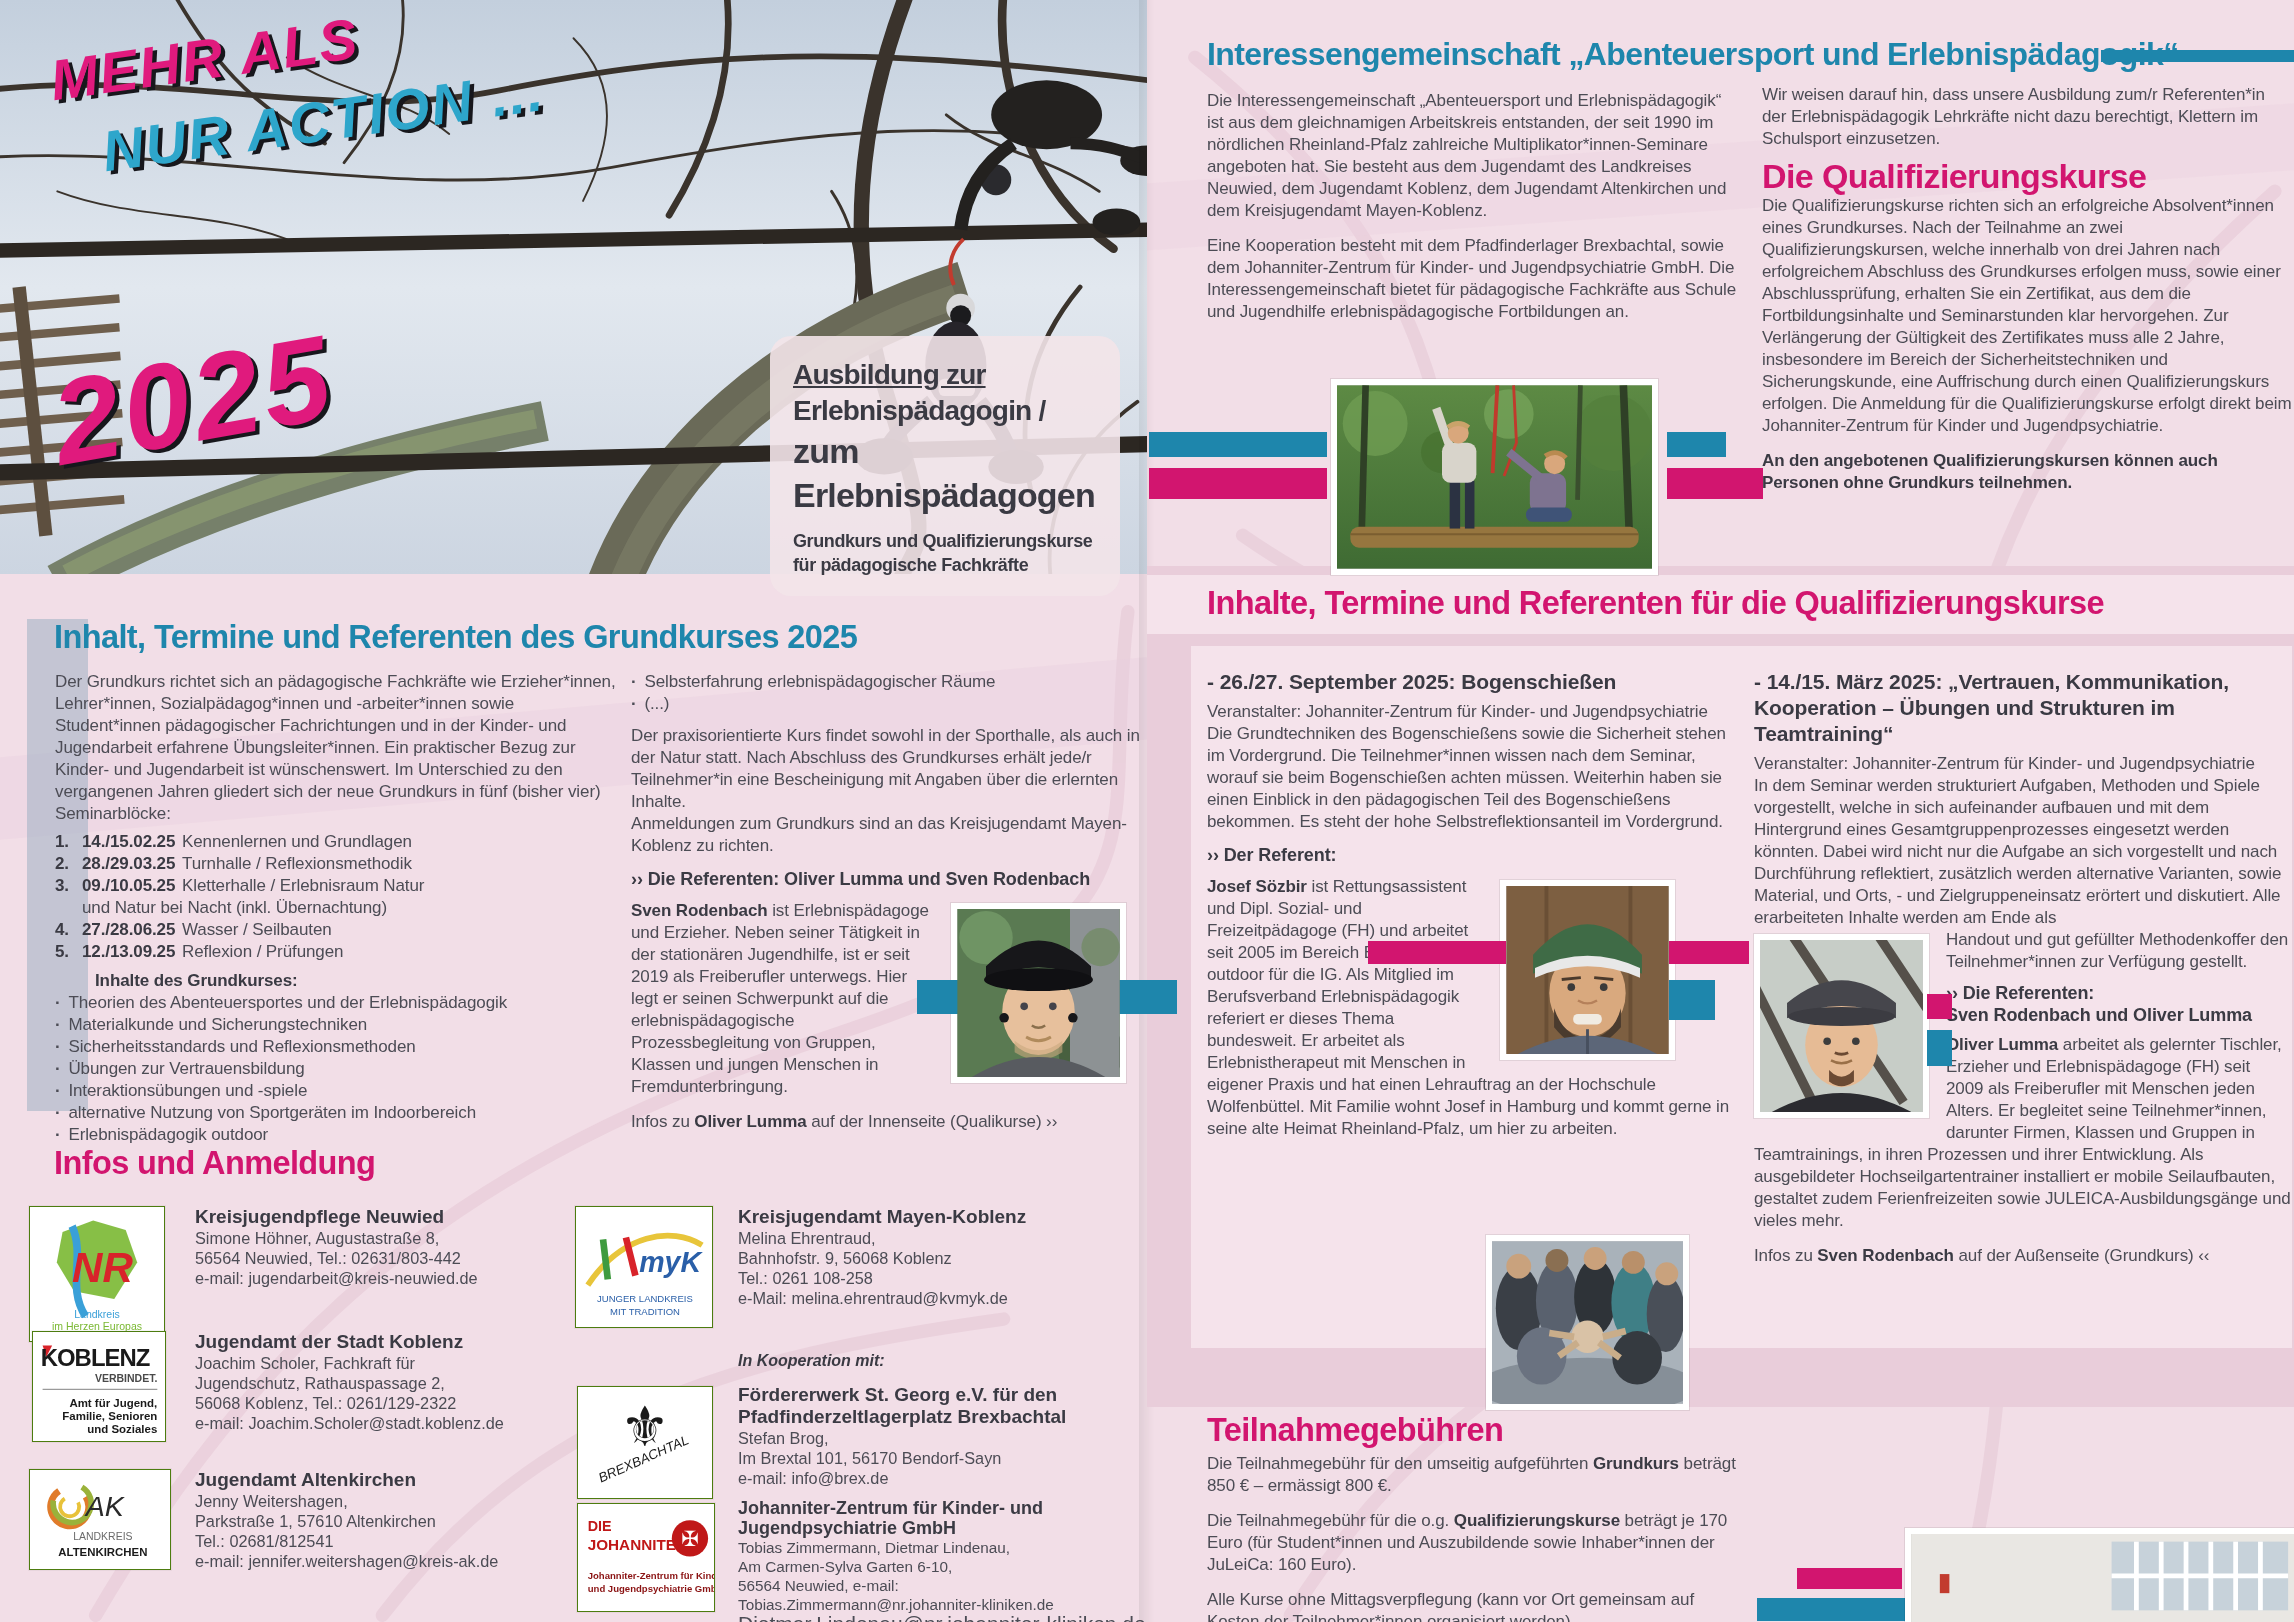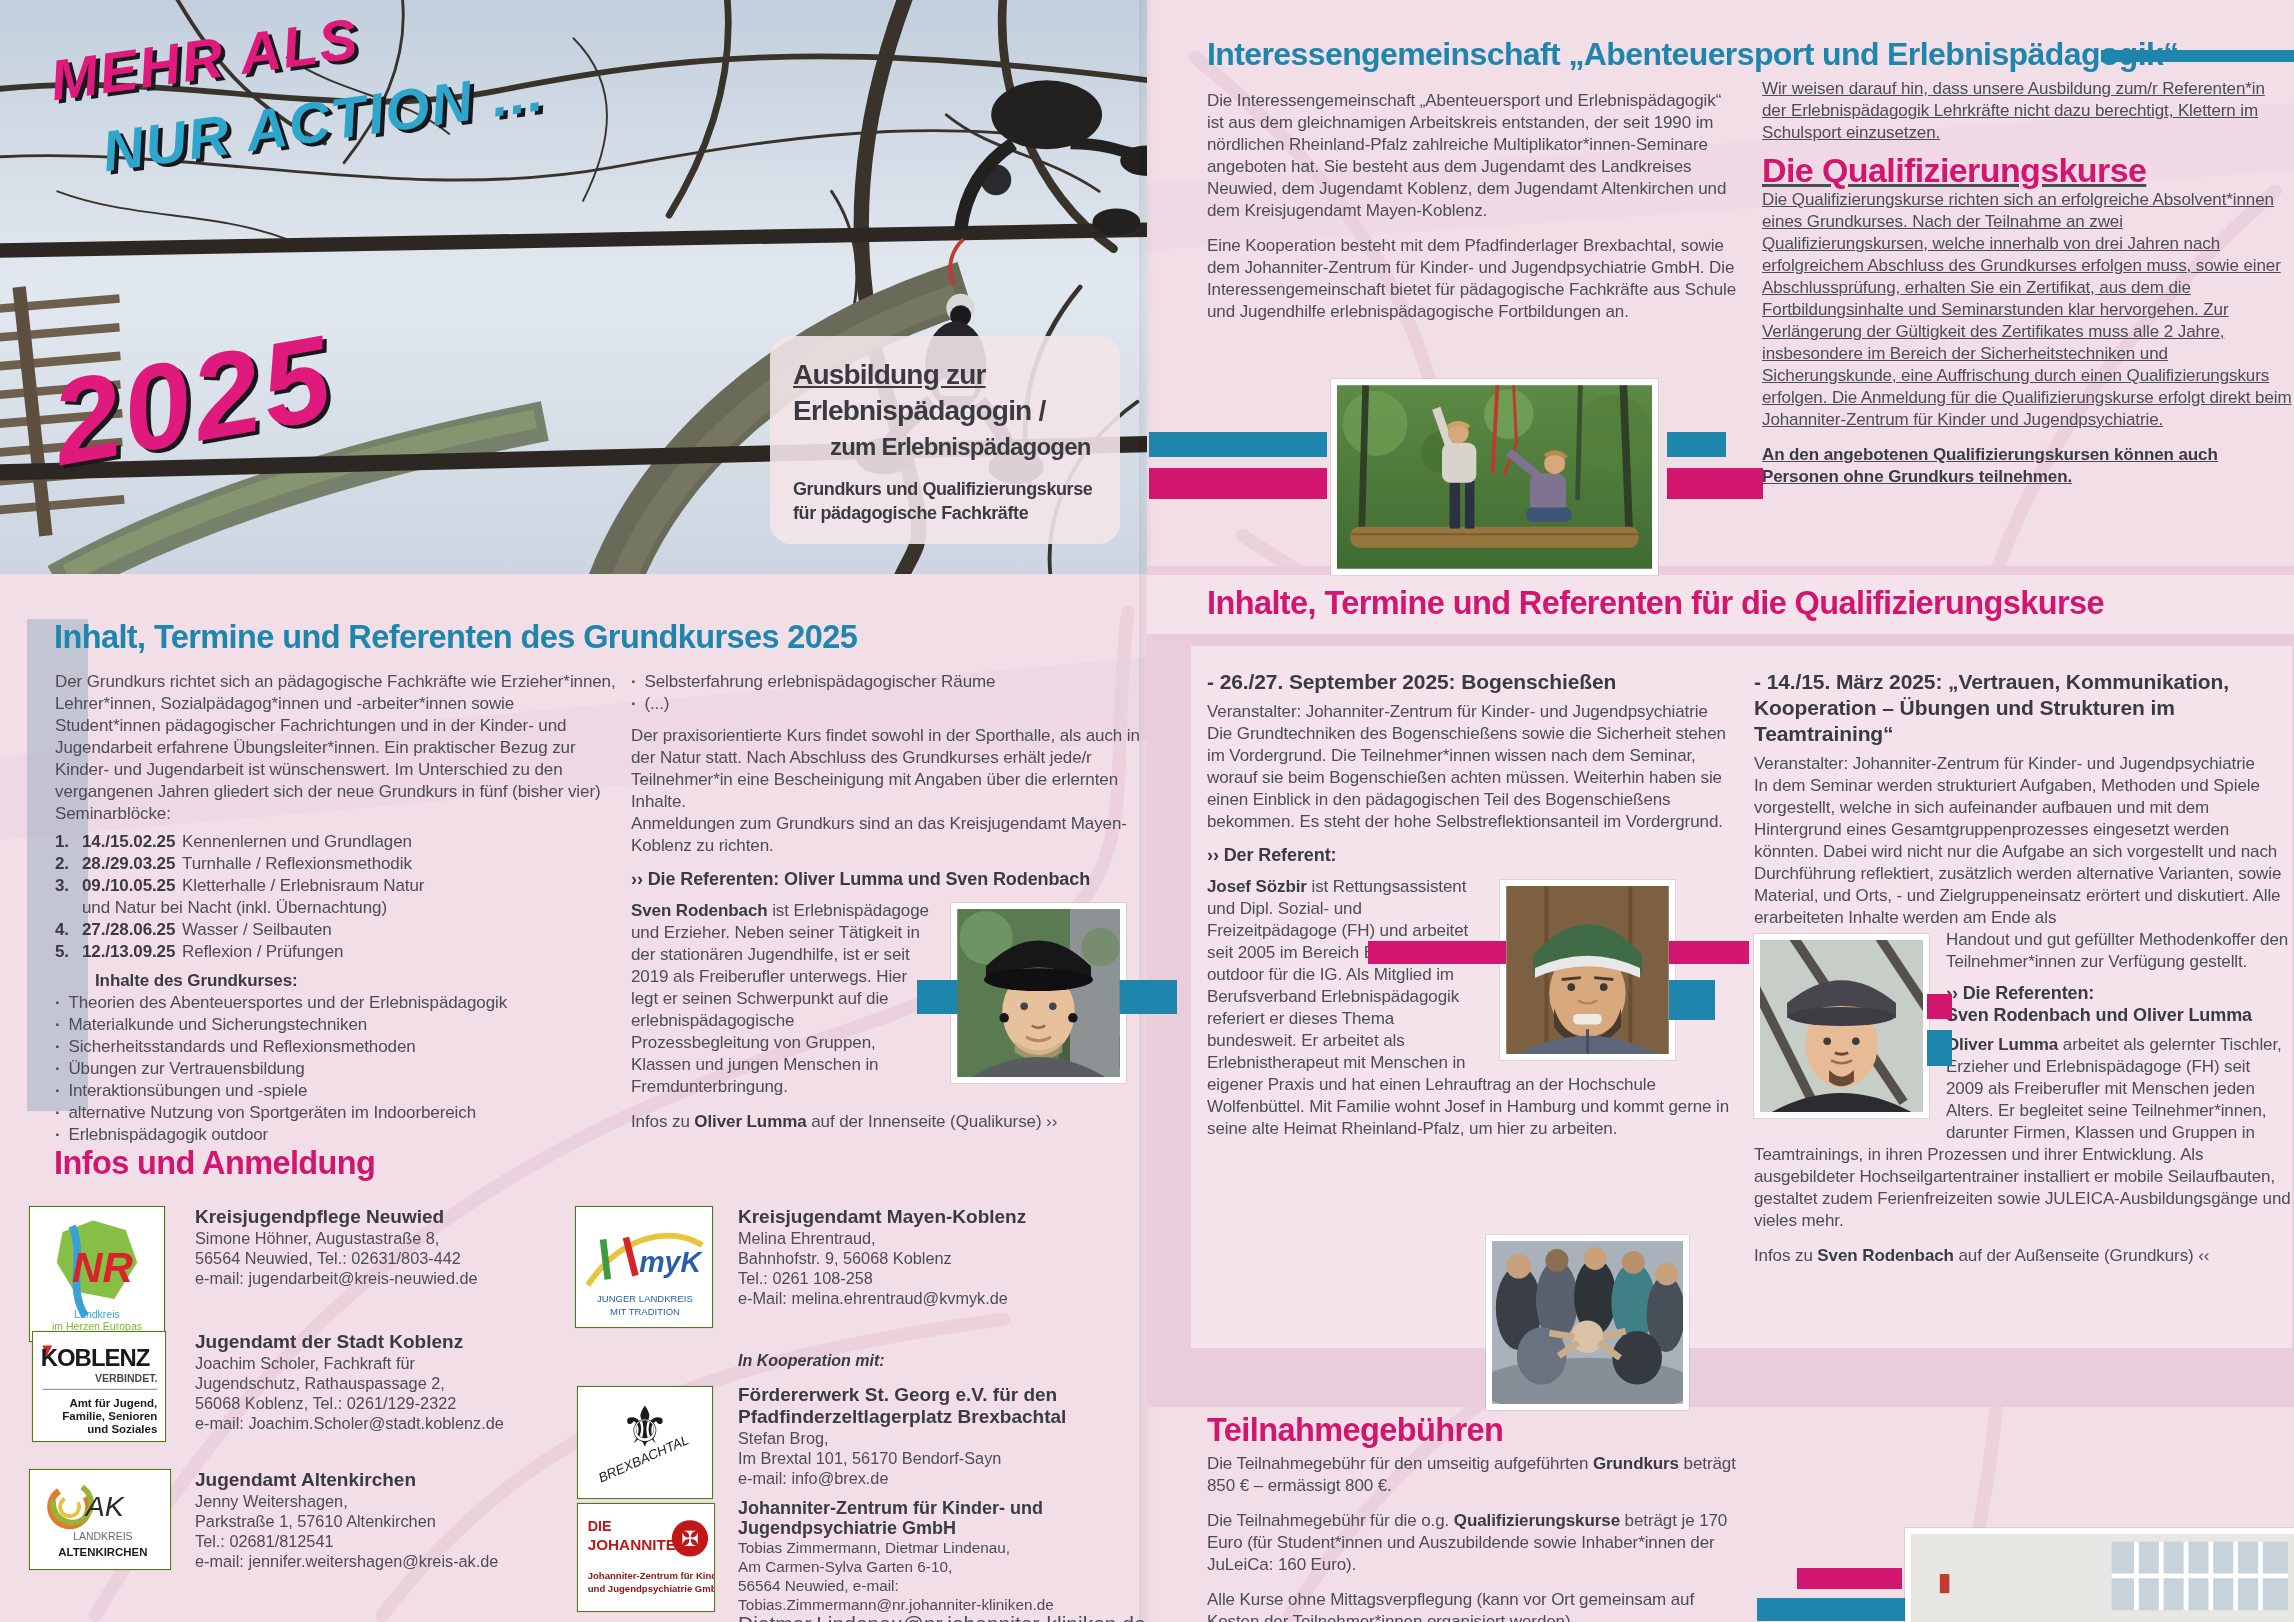--- a/index.html
+++ b/index.html
@@ -112,21 +112,21 @@
       </g>
     </svg>
     
     <div class="abs brush" style="left:46px;top:48px;font-size:57px;color:#e01a7d;transform:rotate(-8deg);">MEHR ALS</div>
     <div class="abs brush" style="left:98px;top:119px;font-size:57px;color:#2ea6cb;transform:rotate(-8deg);">NUR ACTION ...</div>
     <div class="abs brush" style="left:42px;top:356px;font-size:120px;color:#e01a7d;transform:rotate(-10deg);letter-spacing:3.8px;">2025</div>
     
     <div class="abs card" style="left:770px;top:336px;width:304px;padding:21px 23px 19px 23px;">
       <div class="b" style="font-size:28px;line-height:36px;letter-spacing:-0.8px;text-decoration:underline;">Ausbildung zur</div>
       <div class="b" style="font-size:28px;line-height:36px;letter-spacing:-0.8px;">Erlebnispädagogin /</div>
-      <div class="b" style="font-size:24px;line-height:36px;letter-spacing:-0.8px;margin-left:37px;">zum Erlebnispädagogen</div>
+      <div class="b" style="font-size:34px;line-height:44px;letter-spacing:-0.8px;">zum Erlebnispädagogen</div>
       <div class="b" style="font-size:18px;line-height:24px;margin-top:11.5px;letter-spacing:-0.4px;">Grundkurs und Qualifizierungskurse</div>
       <div class="b" style="font-size:18px;line-height:24px;letter-spacing:-0.4px;">für pädagogische Fachkräfte</div>
     </div>
   </div>
 
   <div class="abs" style="left:27px;top:619px;width:61px;height:492px;background:rgba(150,172,192,.5);"></div>
 
   <div class="abs h-blue" style="left:54px;top:619px;">Inhalt, Termine und Referenten des Grundkurses 2025</div>
 
   <div class="abs body-text" style="left:55px;top:671px;width:566px;">
@@ -326,21 +326,21 @@
   <div class="abs" style="left:1751px;top:646px;width:541px;height:702px;background:#f5e3eb;"></div>
 
   <div class="abs h-blue" style="left:1207px;top:36px;font-size:32px;">Interessengemeinschaft „Abenteuersport und Erlebnispädagogik“</div>
   <div class="accent az-blue" style="left:2101px;top:50px;width:193px;height:12.4px;"></div>
 
   <div class="abs body-text" style="left:1207px;top:90px;width:533px;">
     <div>Die Interessengemeinschaft „Abenteuersport und Erlebnispädagogik“ ist aus dem gleichnamigen Arbeitskreis entstanden, der seit 1990 im nördlichen Rheinland-Pfalz zahlreiche Multiplikator*innen-Seminare angeboten hat. Sie besteht aus dem Jugendamt des Landkreises Neuwied, dem Jugendamt Koblenz, dem Jugendamt Altenkirchen und dem Kreisjugendamt Mayen-Koblenz.</div>
     <div style="margin-top:13.4px;">Eine Kooperation besteht mit dem Pfadfinderlager Brexbachtal, sowie dem Johanniter-Zentrum für Kinder- und Jugendpsychiatrie GmbH. Die Interessengemeinschaft bietet für pädagogische Fachkräfte aus Schule und Jugendhilfe erlebnispädagogische Fortbildungen an.</div>
   </div>
 
-  <div class="abs body-text" style="left:1762px;top:78px;width:530px;text-decoration:underline;">
+  <div class="abs body-text" style="left:1762px;top:84px;width:530px;">
     <div>Wir weisen darauf hin, dass unsere Ausbildung zum/r Referenten*in der Erlebnispädagogik Lehrkräfte nicht dazu berechtigt, Klettern im Schulsport einzusetzen.</div>
     <div class="h-pink" style="font-size:34px;margin:15.3px 0 7.6px 0;">Die Qualifizierungskurse</div>
     <div>Die Qualifizierungskurse richten sich an erfolgreiche Absolvent*innen eines Grundkurses. Nach der Teilnahme an zwei Qualifizierungskursen, welche innerhalb von drei Jahren nach erfolgreichem Abschluss des Grundkurses erfolgen muss, sowie einer Abschlussprüfung, erhalten Sie ein Zertifikat, aus dem die Fortbildungsinhalte und Seminarstunden klar hervorgehen. Zur Verlängerung der Gültigkeit des Zertifikates muss alle 2 Jahre, insbesondere im Bereich der Sicherheitstechniken und Sicherungskunde, eine Auffrischung durch einen Qualifizierungskurs erfolgen. Die Anmeldung für die Qualifizierungskurse erfolgt direkt beim Johanniter-Zentrum für Kinder und Jugendpsychiatrie.</div>
     <div class="b" style="margin-top:13.4px;">An den angebotenen Qualifizierungskursen können auch Personen ohne Grundkurs teilnehmen.</div>
   </div>
 
   <div class="accent az-blue" style="left:1149px;top:432px;width:178px;height:25px;"></div>
   <div class="accent az-pink" style="left:1149px;top:468px;width:178px;height:31px;"></div>
   <div class="accent az-blue" style="left:1667px;top:432px;width:59px;height:25px;"></div>
   <div class="accent az-pink" style="left:1667px;top:468px;width:96px;height:31px;"></div>

